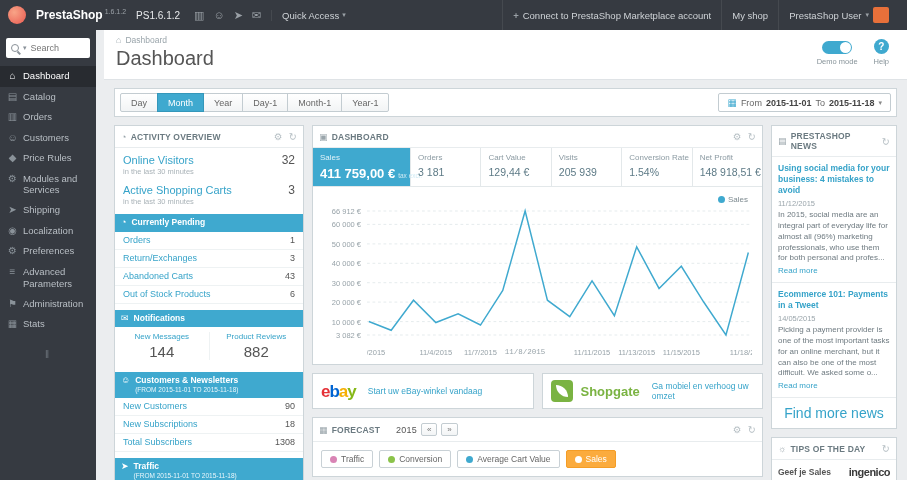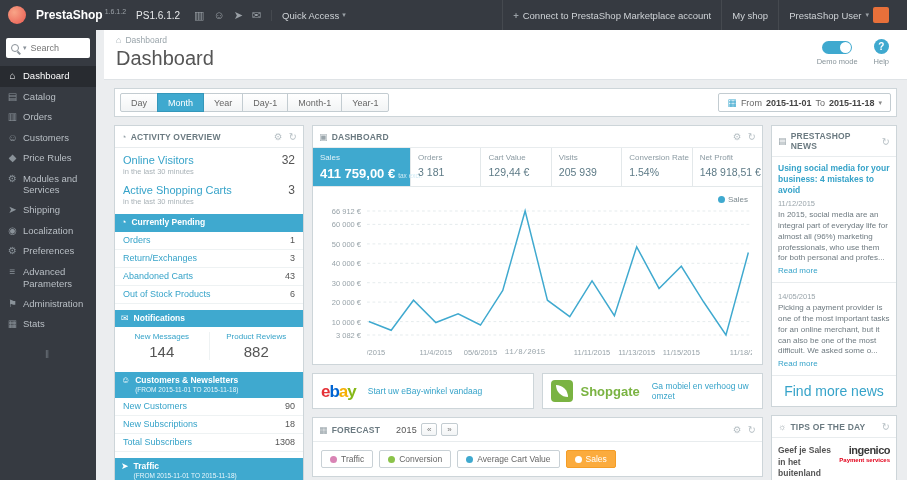--- a/index.html
+++ b/index.html
@@ -428,21 +428,21 @@
                 </svg>
               <div class="legend">
                 <span class="dot"></span>
                 <span>Sales</span>
               </div>
             </div>
           </div>
           <div class="chart-x">
               <div class="xlab" style="left: 0.47619%;">11/1/2015</div>
               <div class="xlab" style="left: 17.8711%;">11/4/2015</div>
-              <div class="xlab" style="left: 29.4678%;">05/6/2015</div>
+              <div class="xlab" style="left: 29.4678%;">11/7/2015</div>
               <div class="xlab" style="left: 41.0644%; font-family: Liberation Mono, monospace;">11/8/2015</div>
               <div class="xlab" style="left: 58.4594%;">11/11/2015</div>
               <div class="xlab" style="left: 70.056%;">11/13/2015</div>
               <div class="xlab" style="left: 81.6527%;">11/15/2015</div>
               <div class="xlab" style="left: 99.0476%;">11/18/2015</div>
             </div>
         </div>
       </section>
 
       <div class="promos">
@@ -501,20 +501,21 @@
             <span>↻</span>
           </span>
         </div>
         <div class="news-art">
           <div class="n-hd">Using social media for your business: 4 mistakes to avoid</div>
           <div class="n-date">11/12/2015</div>
           <div class="n-ex">In 2015, social media are an integral part of everyday life for almost all (96%) marketing professionals, who use them for both personal and profes...</div>
           <span class="read-more">Read more</span>
         </div>
         <div class="news-art">
+          <div class="n-hd">Ecommerce 101: Payments in a Tweet</div>
           <div class="n-date">14/05/2015</div>
           <div class="n-ex">Picking a payment provider is one of the most important tasks for an online merchant, but it can also be one of the most difficult. We asked some o...</div>
           <span class="read-more">Read more</span>
         </div>
         <span class="find-more">Find more news</span>
       </section>
 
       <section class="panel">
         <div class="panel-hd">
           <span class="ph-icon">☼</span>

